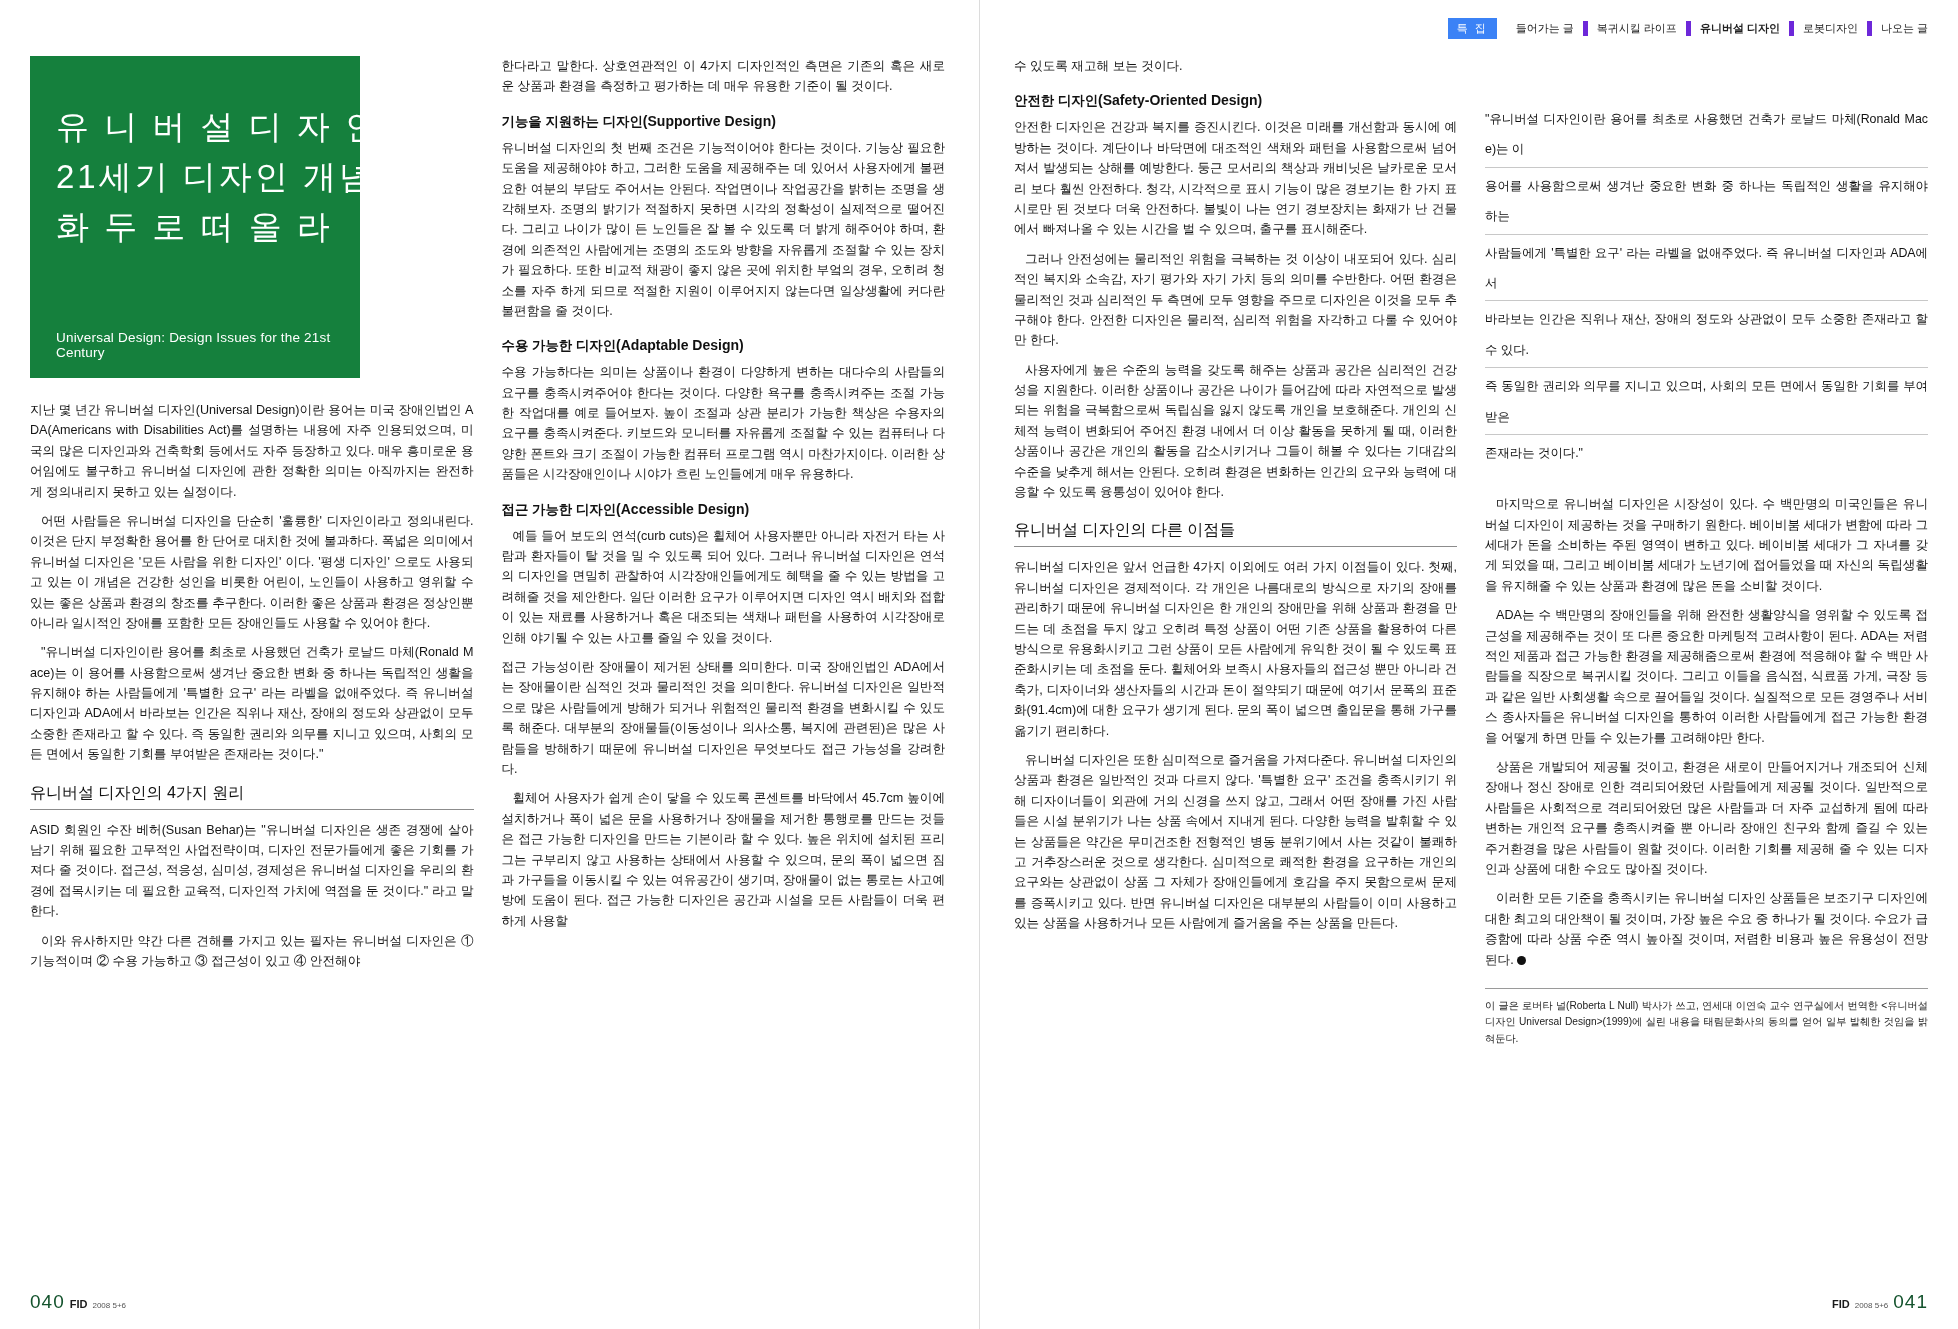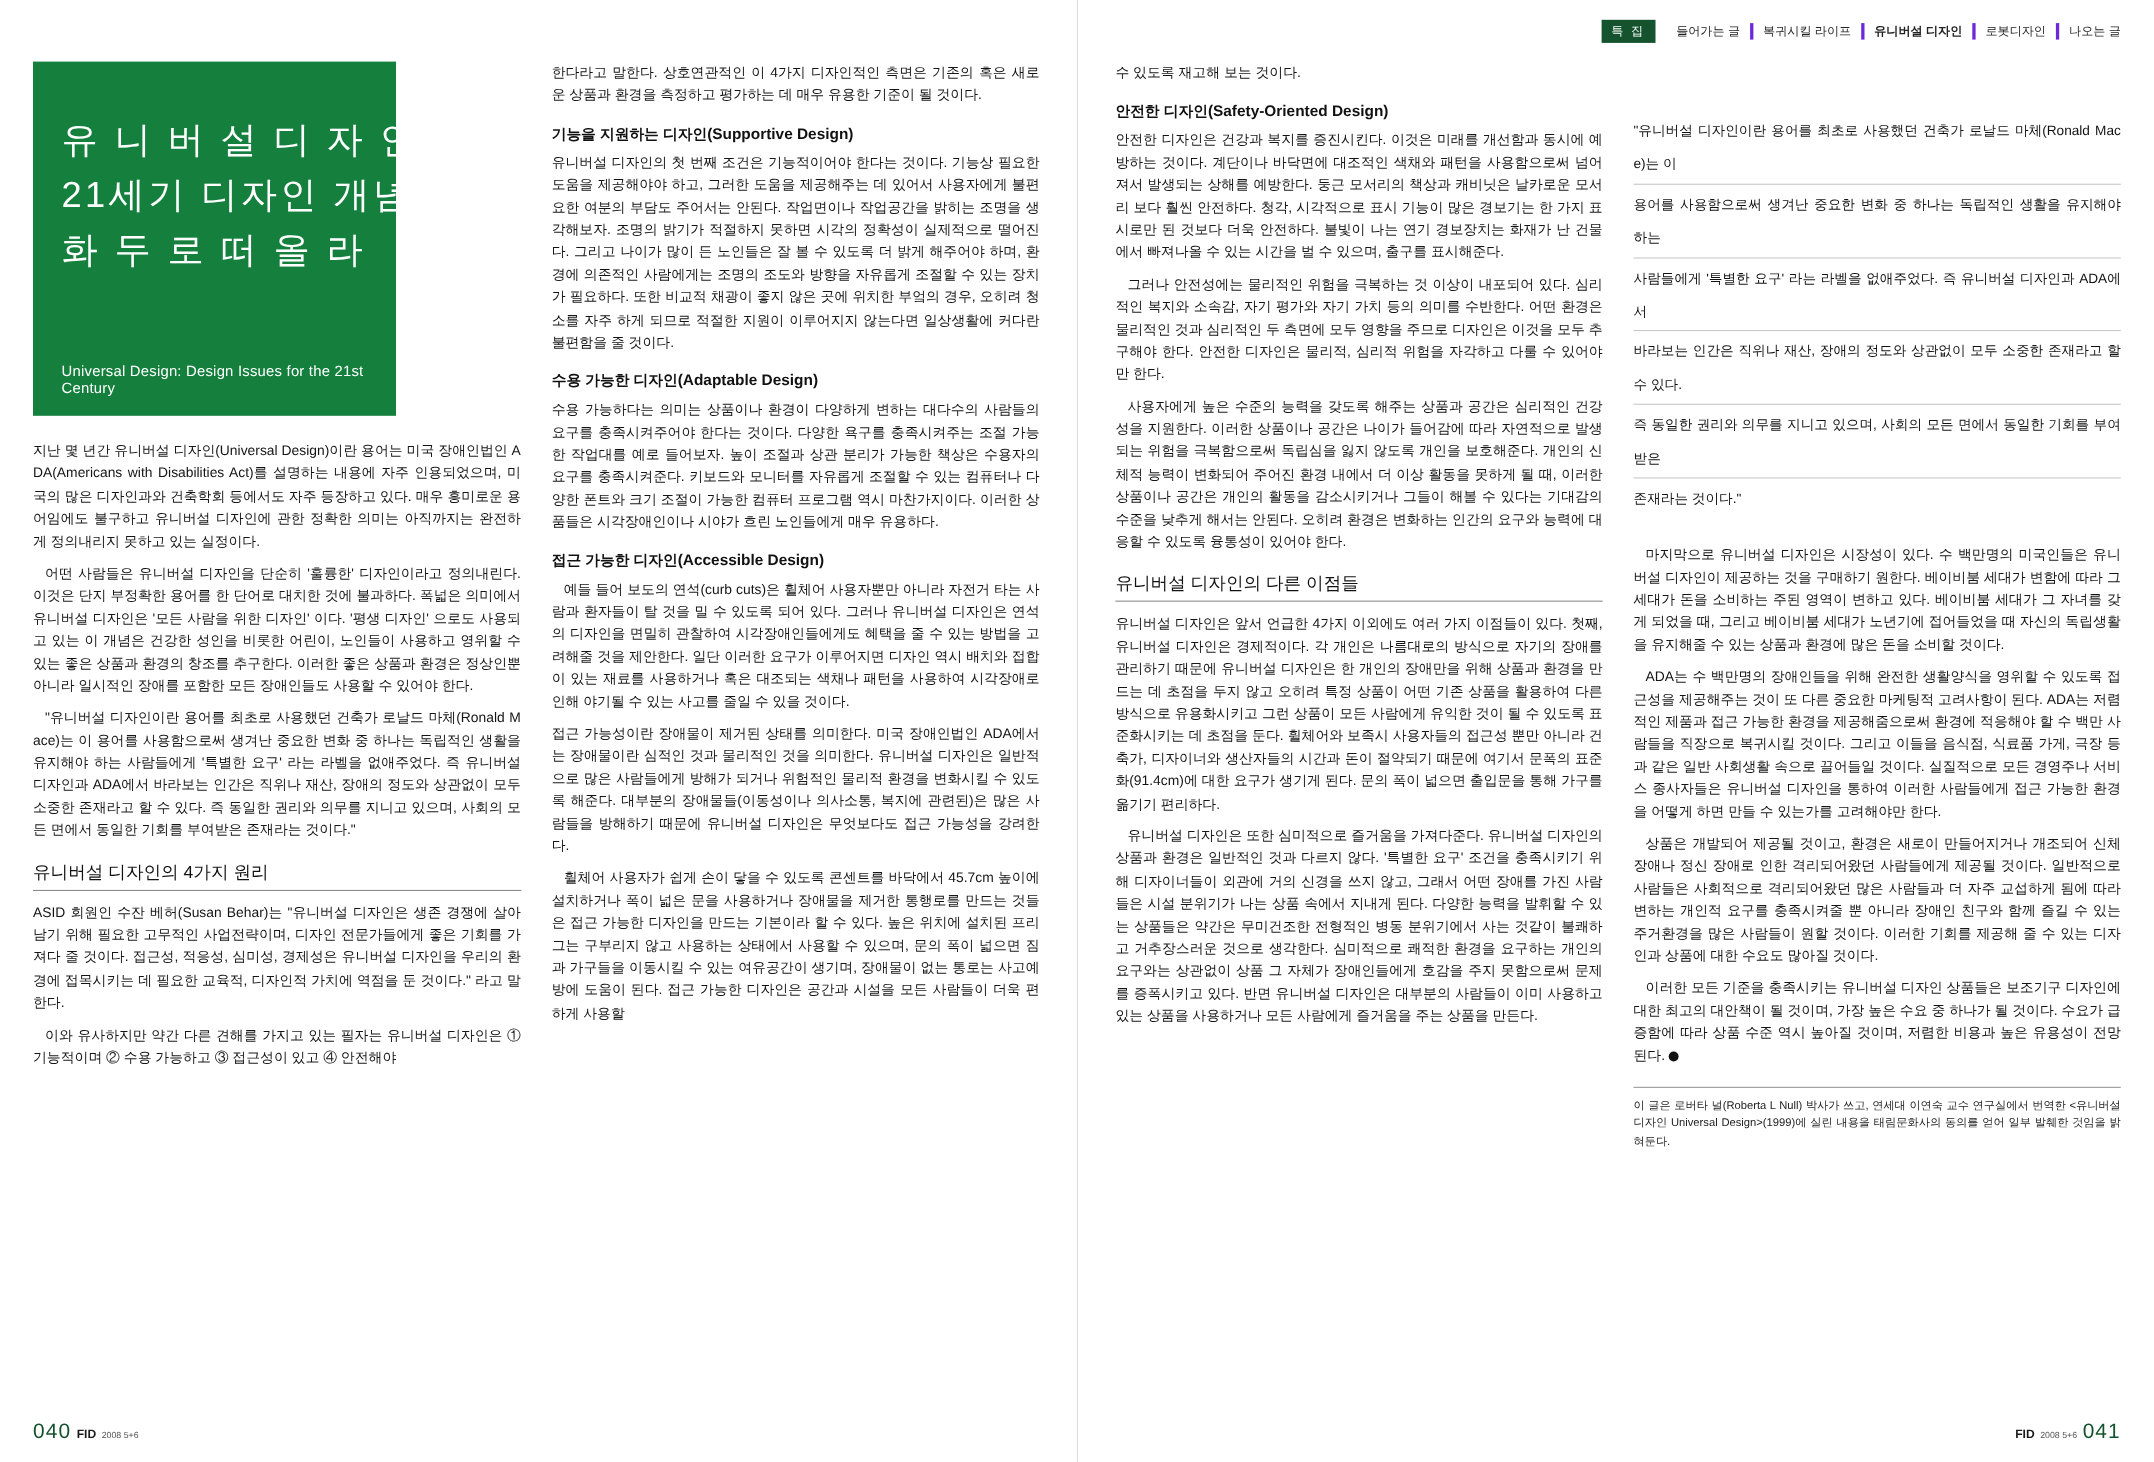--- a/index.html
+++ b/index.html
@@ -110,32 +110,32 @@
     position: absolute;
     top: 18px;
     right: 30px;
     display: flex;
     align-items: center;
     gap: 0px;
     font-size: 11px;
     color: #222;
   }
   .topnav .tag {
-    background: #14532d;
+    background: #3b82f6;
     color: #fff;
     padding: 3px 9px;
     font-size: 11px;
     letter-spacing: 2px;
     margin-right: 10px;
   }
   .topnav a {
     color: #222;
     text-decoration: none;
     padding: 0 9px;
-    border-right: 3px solid #6d28d9;
+    border-right: 5px solid #6d28d9;
     white-space: nowrap;
   }
   .topnav a:last-child { border-right: none; padding-right: 0; }
   .topnav a.active { font-weight: bold; }
 
   
   .pullquote {
     font-size: 12.4px;
     line-height: 2.45;
     color: #111;

